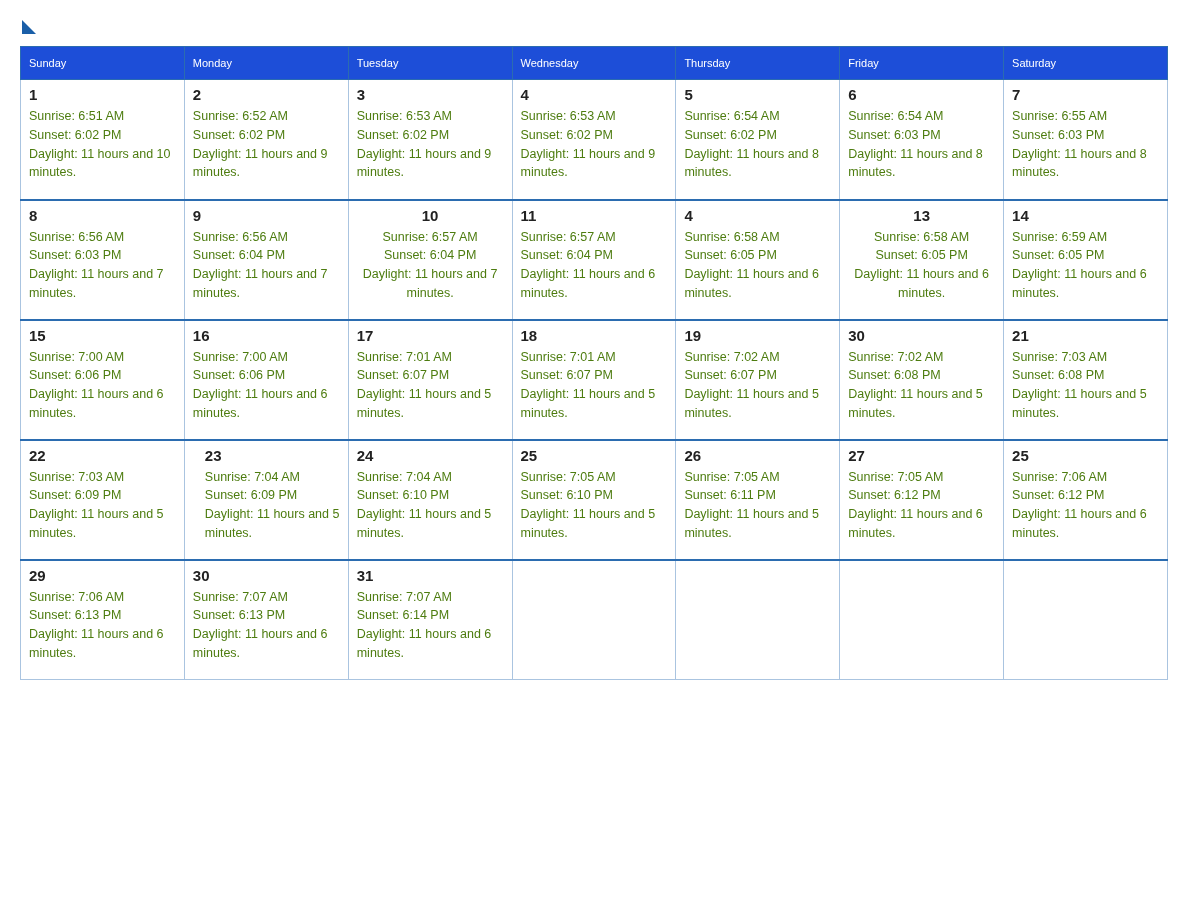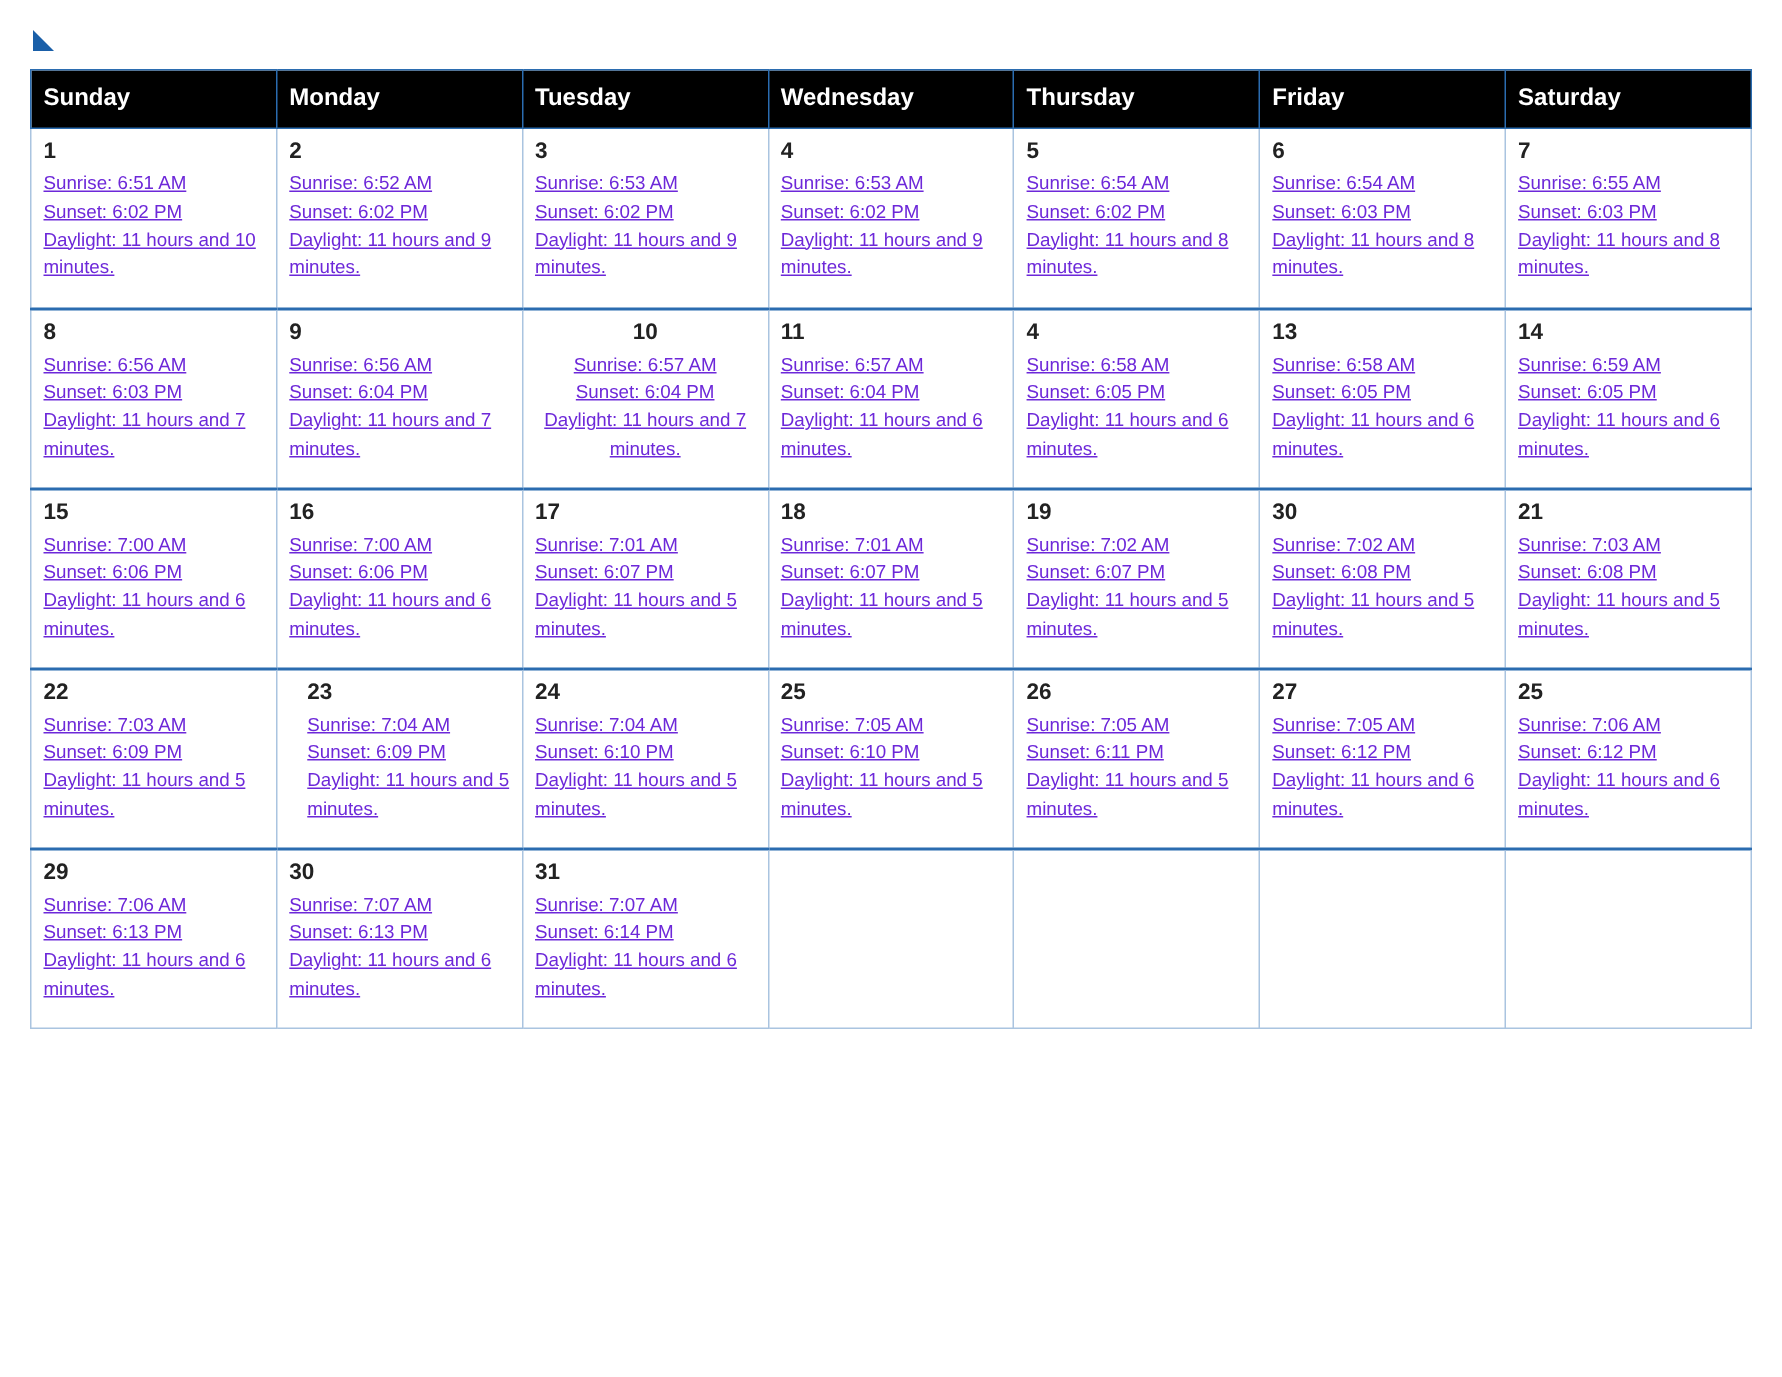--- a/index.html
+++ b/index.html
@@ -62,24 +62,24 @@
     .location-title {
       font-size: 20px;
       color: #555;
       margin-top: 4px;
     }
     table {
       width: 100%;
       border-collapse: collapse;
     }
     thead th {
-      background-color: #000000;
+      background-color: #1d4ed8;
       color: #fff;
-      font-size: 16px;
-      font-weight: bold;
+      font-size: 11px;
+      font-weight: normal;
       padding: 10px 8px;
       text-align: left;
       border: 1px solid #2b6cb0;
     }
     tbody td {
       border: 1px solid #aac4e0;
       vertical-align: top;
       padding: 6px 8px;
       width: 14.28%;
       min-height: 100px;
@@ -87,23 +87,22 @@
     }
     .day-number {
       font-size: 15px;
       font-weight: bold;
       color: #222;
       margin-bottom: 4px;
       display: block;
     }
     .day-info {
       font-size: 12.5px;
-      color: #6d28d9;
+      color: #4d7c0f;
       line-height: 1.5;
-      text-decoration: underline;
     }
     .empty-cell {
       background: #fff;
     }
     tbody tr {
       border-top: 2px solid #2b6cb0;
     }
     tbody tr td {
       border-top: none;
     }
@@ -187,21 +186,21 @@
           <div class="day-info">Sunrise: 6:57 AM<br>Sunset: 6:04 PM<br>Daylight: 11 hours and 7 minutes.</div>
         </td>
         <td style="border-top: 2px solid rgb(43, 108, 176);">
           <span class="day-number">11</span>
           <div class="day-info">Sunrise: 6:57 AM<br>Sunset: 6:04 PM<br>Daylight: 11 hours and 6 minutes.</div>
         </td>
         <td style="border-top: 2px solid rgb(43, 108, 176);">
           <span class="day-number">4</span>
           <div class="day-info">Sunrise: 6:58 AM<br>Sunset: 6:05 PM<br>Daylight: 11 hours and 6 minutes.</div>
         </td>
-        <td style="border-top: 2px solid rgb(43, 108, 176);">
+        <td style="border-top: 2px solid rgb(43, 108, 176); text-align: center;">
           <span class="day-number">13</span>
           <div class="day-info">Sunrise: 6:58 AM<br>Sunset: 6:05 PM<br>Daylight: 11 hours and 6 minutes.</div>
         </td>
         <td style="border-top: 2px solid rgb(43, 108, 176);">
           <span class="day-number">14</span>
           <div class="day-info">Sunrise: 6:59 AM<br>Sunset: 6:05 PM<br>Daylight: 11 hours and 6 minutes.</div>
         </td>
       </tr>
       <tr style="border-top: 2px solid rgb(43, 108, 176);">
         <td style="border-top: 2px solid rgb(43, 108, 176);">

